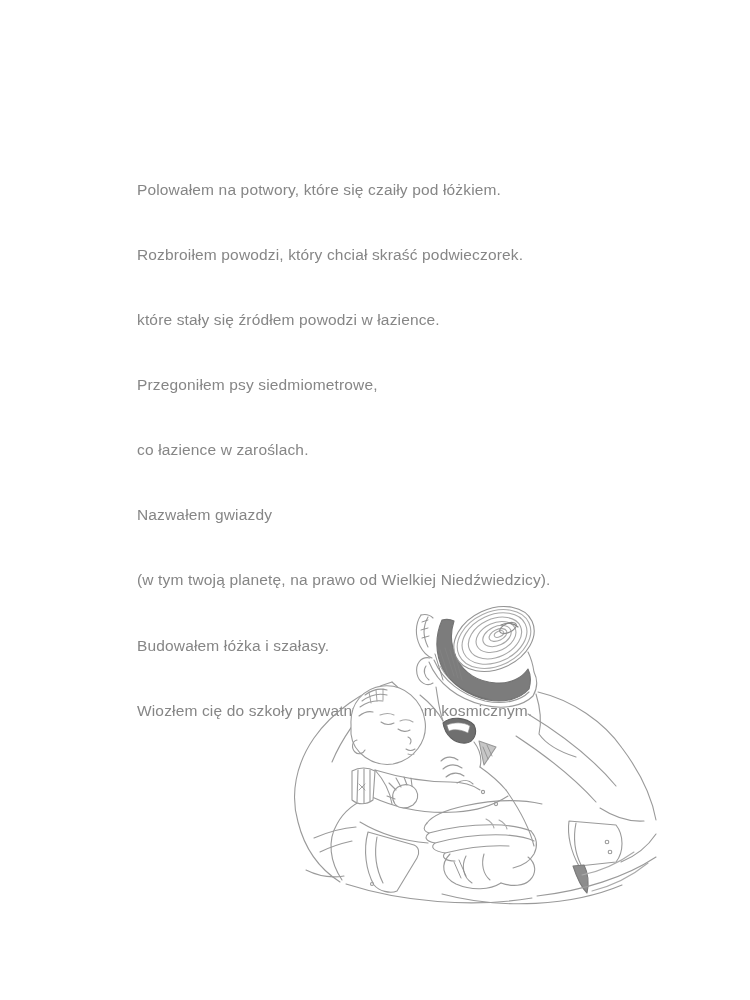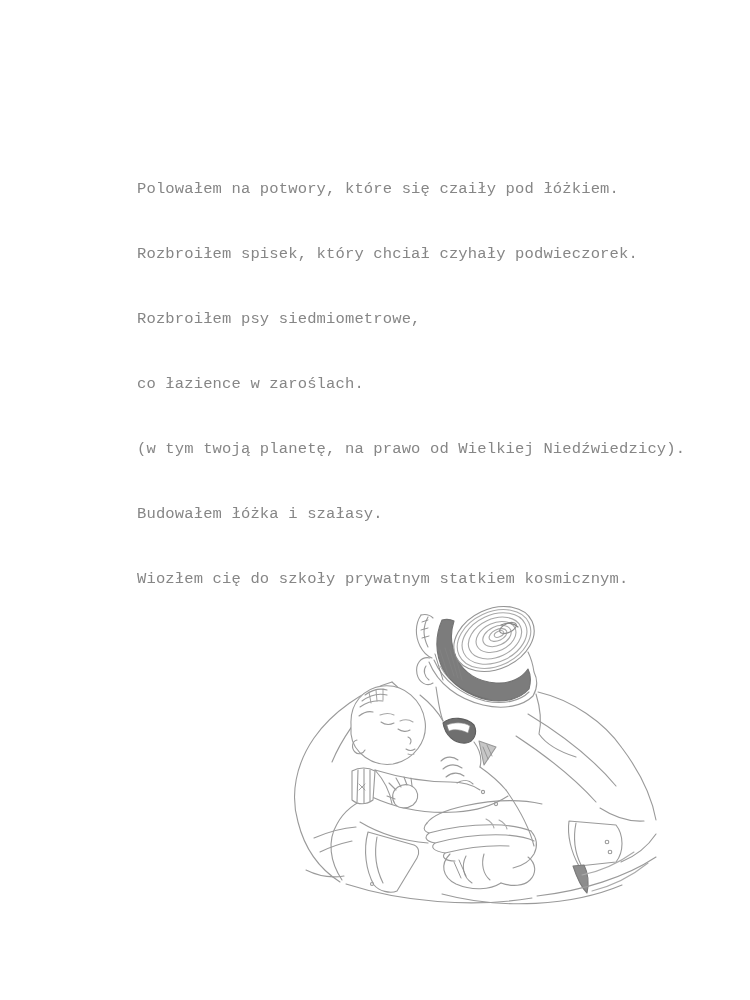--- a/index.html
+++ b/index.html
@@ -1,39 +1,41 @@
 <!DOCTYPE html>
 <html><head>
 <meta charset="utf-8">
 <style>
   html,body { margin:0; padding:0; background:#ffffff; }
   .page {
     position:relative; width:750px; height:1000px;
     background:#ffffff; overflow:hidden;
-    font-family:Liberation Mono, monospace;
+    font-family:Liberation Sans, sans-serif;
   }
   .poem {
     position:absolute; left:137px; top:92px;
     font-size:15.5px; line-height:21.7px; font-weight:400;
     color:#868686; letter-spacing:0.15px; white-space:pre;
   }
   .illustration { position:absolute; left:280px; top:594px; width:385px; height:334px; }
   .illustration svg { display:block; }
 </style>
 </head>
 <body>
 
 <div class="page">
 
   <div class="poem">
     <div class="stanza">
       <div>Polowałem na potwory, które się czaiły pod łóżkiem.</div>
-      <div>Rozbroiłem spisek, który chciał czyhały podwieczorek.</div>
-      <div>Rozbroiłem psy siedmiometrowe,</div>
+      <div>Rozbroiłem powodzi, który chciał skraść podwieczorek.</div>
+      <div>które stały się źródłem powodzi w łazience.</div>
+      <div>Przegoniłem psy siedmiometrowe,</div>
       <div>co łazience w zaroślach.</div>
+      <div>Nazwałem gwiazdy</div>
       <div>(w tym twoją planetę, na prawo od Wielkiej Niedźwiedzicy).</div>
       <div>Budowałem łóżka i szałasy.</div>
       <div>Wiozłem cię do szkoły prywatnym statkiem kosmicznym.</div>
       
       
       
       
     </div>
     
   </div>

